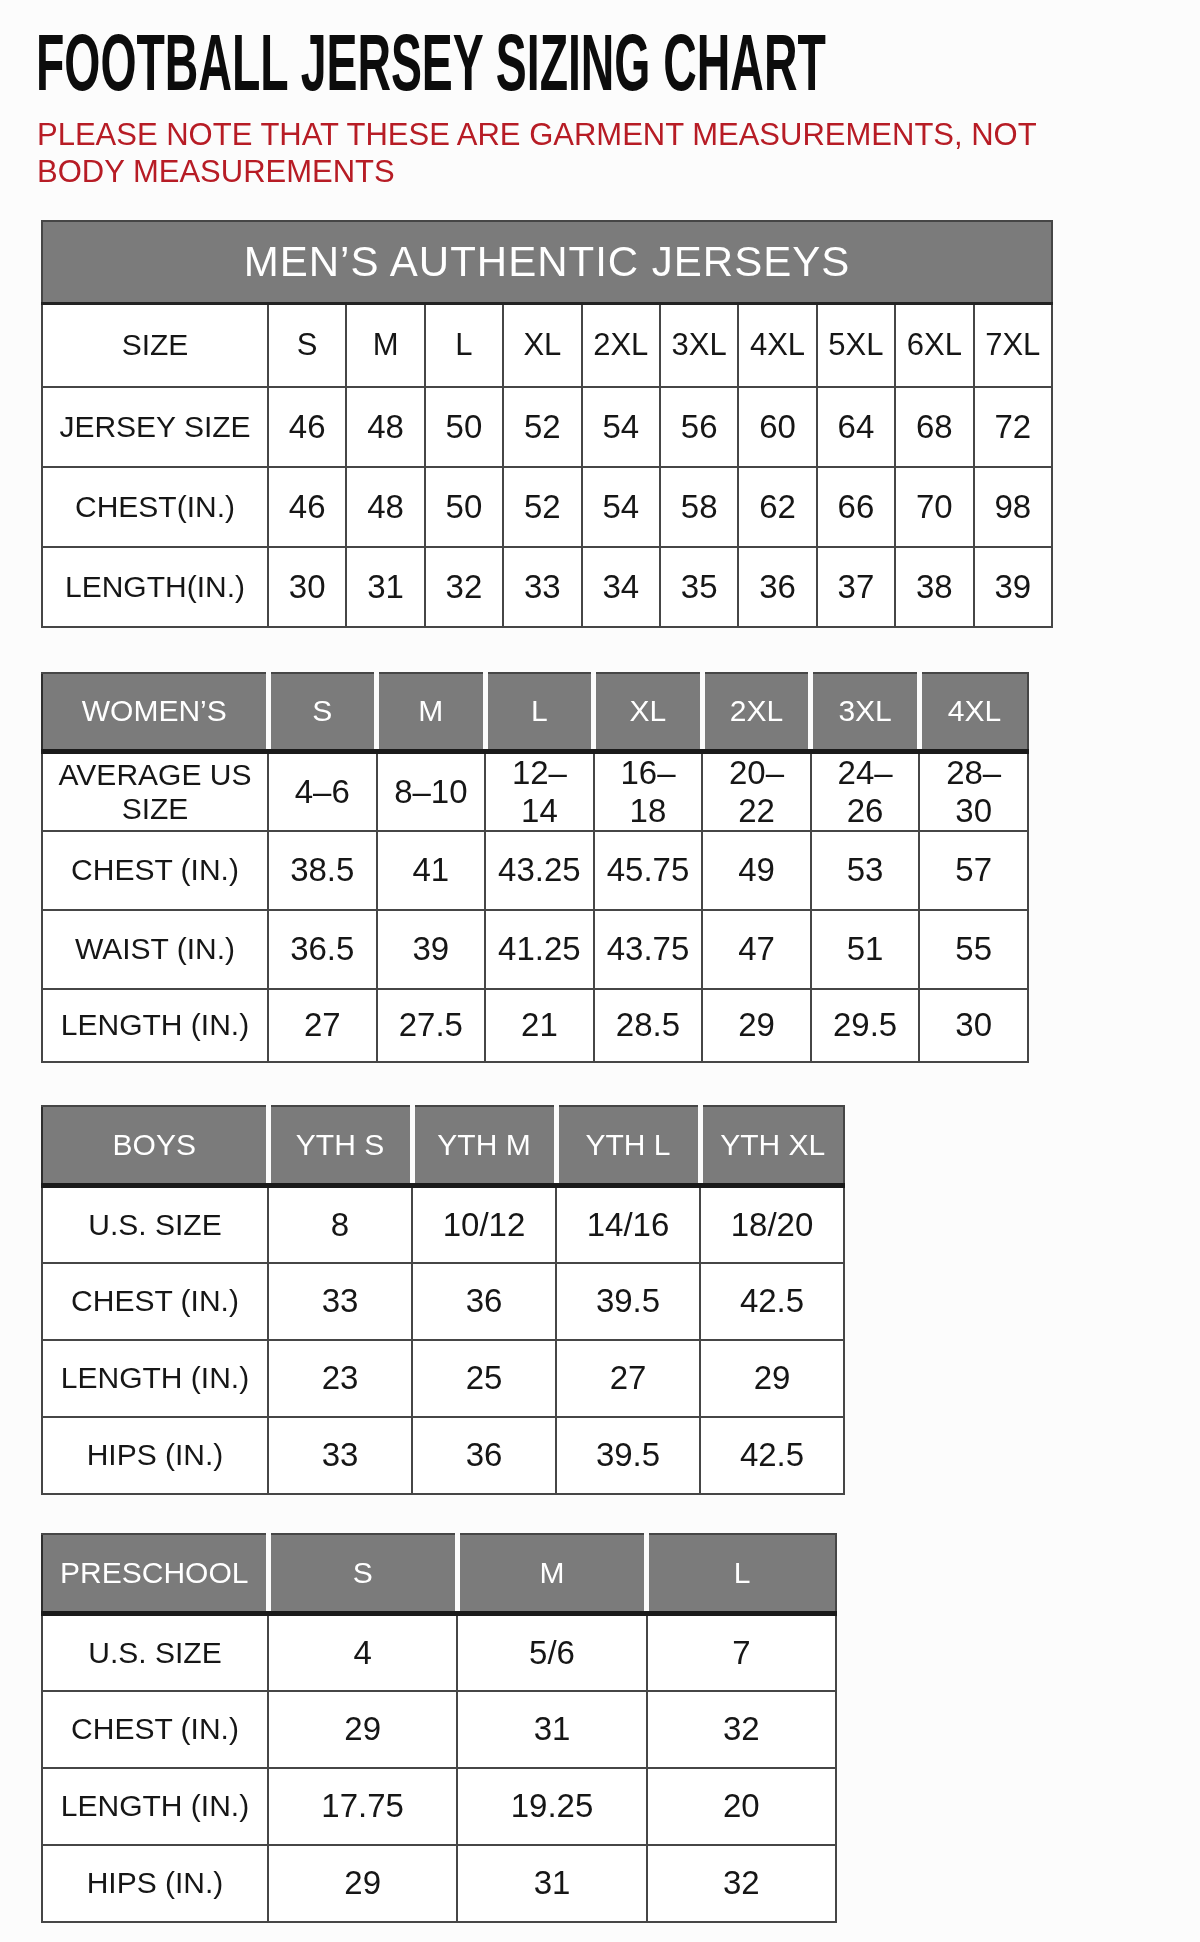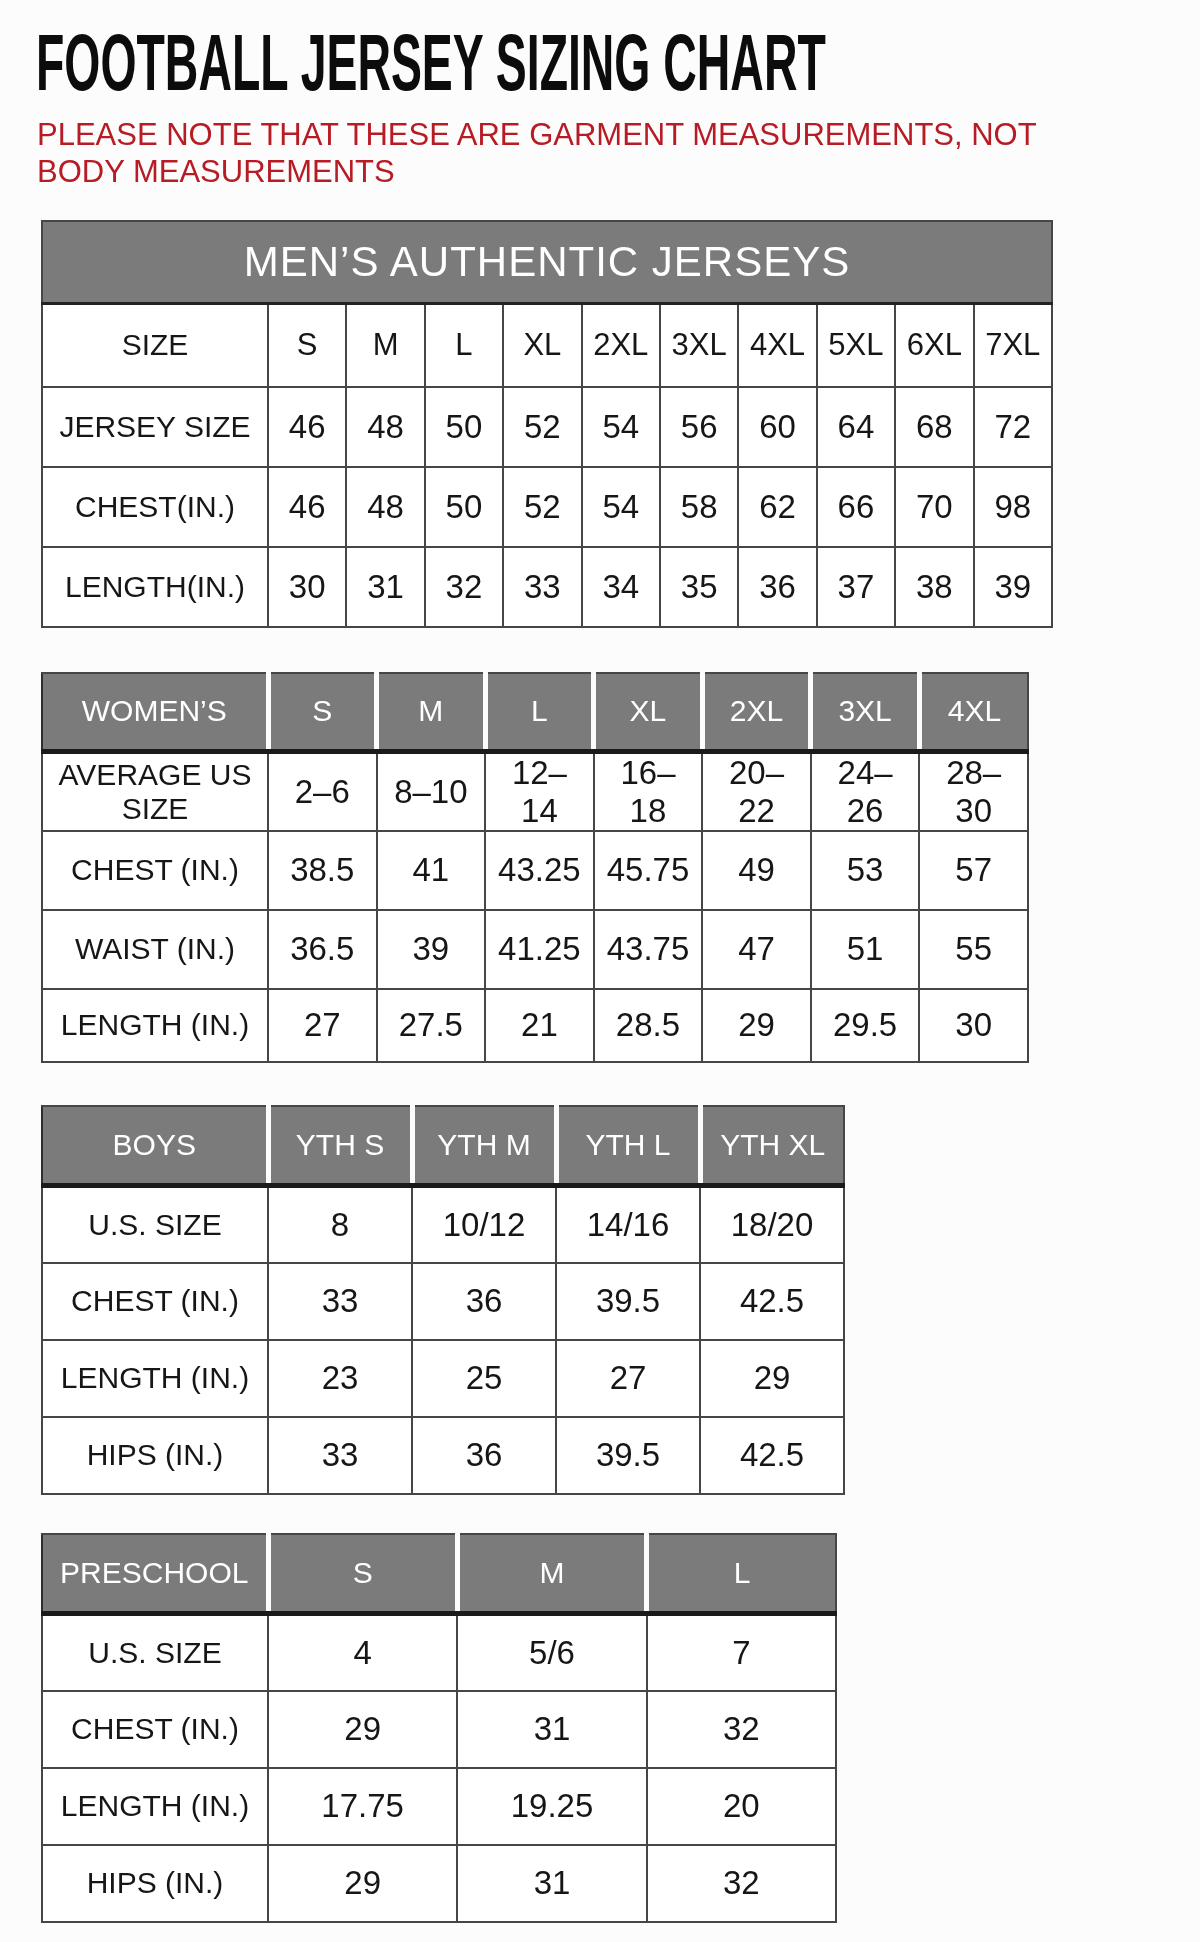--- a/index.html
+++ b/index.html
@@ -177,21 +177,21 @@
             <th class="col-head">L</th>
             <th class="col-head">XL</th>
             <th class="col-head">2XL</th>
             <th class="col-head">3XL</th>
             <th class="col-head">4XL</th>
           </tr>
         </thead>
         <tbody>
           <tr class="data-row">
             <th class="row-label">AVERAGE US SIZE</th>
-            <td>2–6</td>
+            <td>4–6</td>
             <td>8–10</td>
             <td>12–14</td>
             <td>16–18</td>
             <td>20–22</td>
             <td>24–26</td>
             <td>28–30</td>
           </tr>
           <tr class="data-row">
             <th class="row-label">CHEST (IN.)</th>
             <td>38.5</td>

